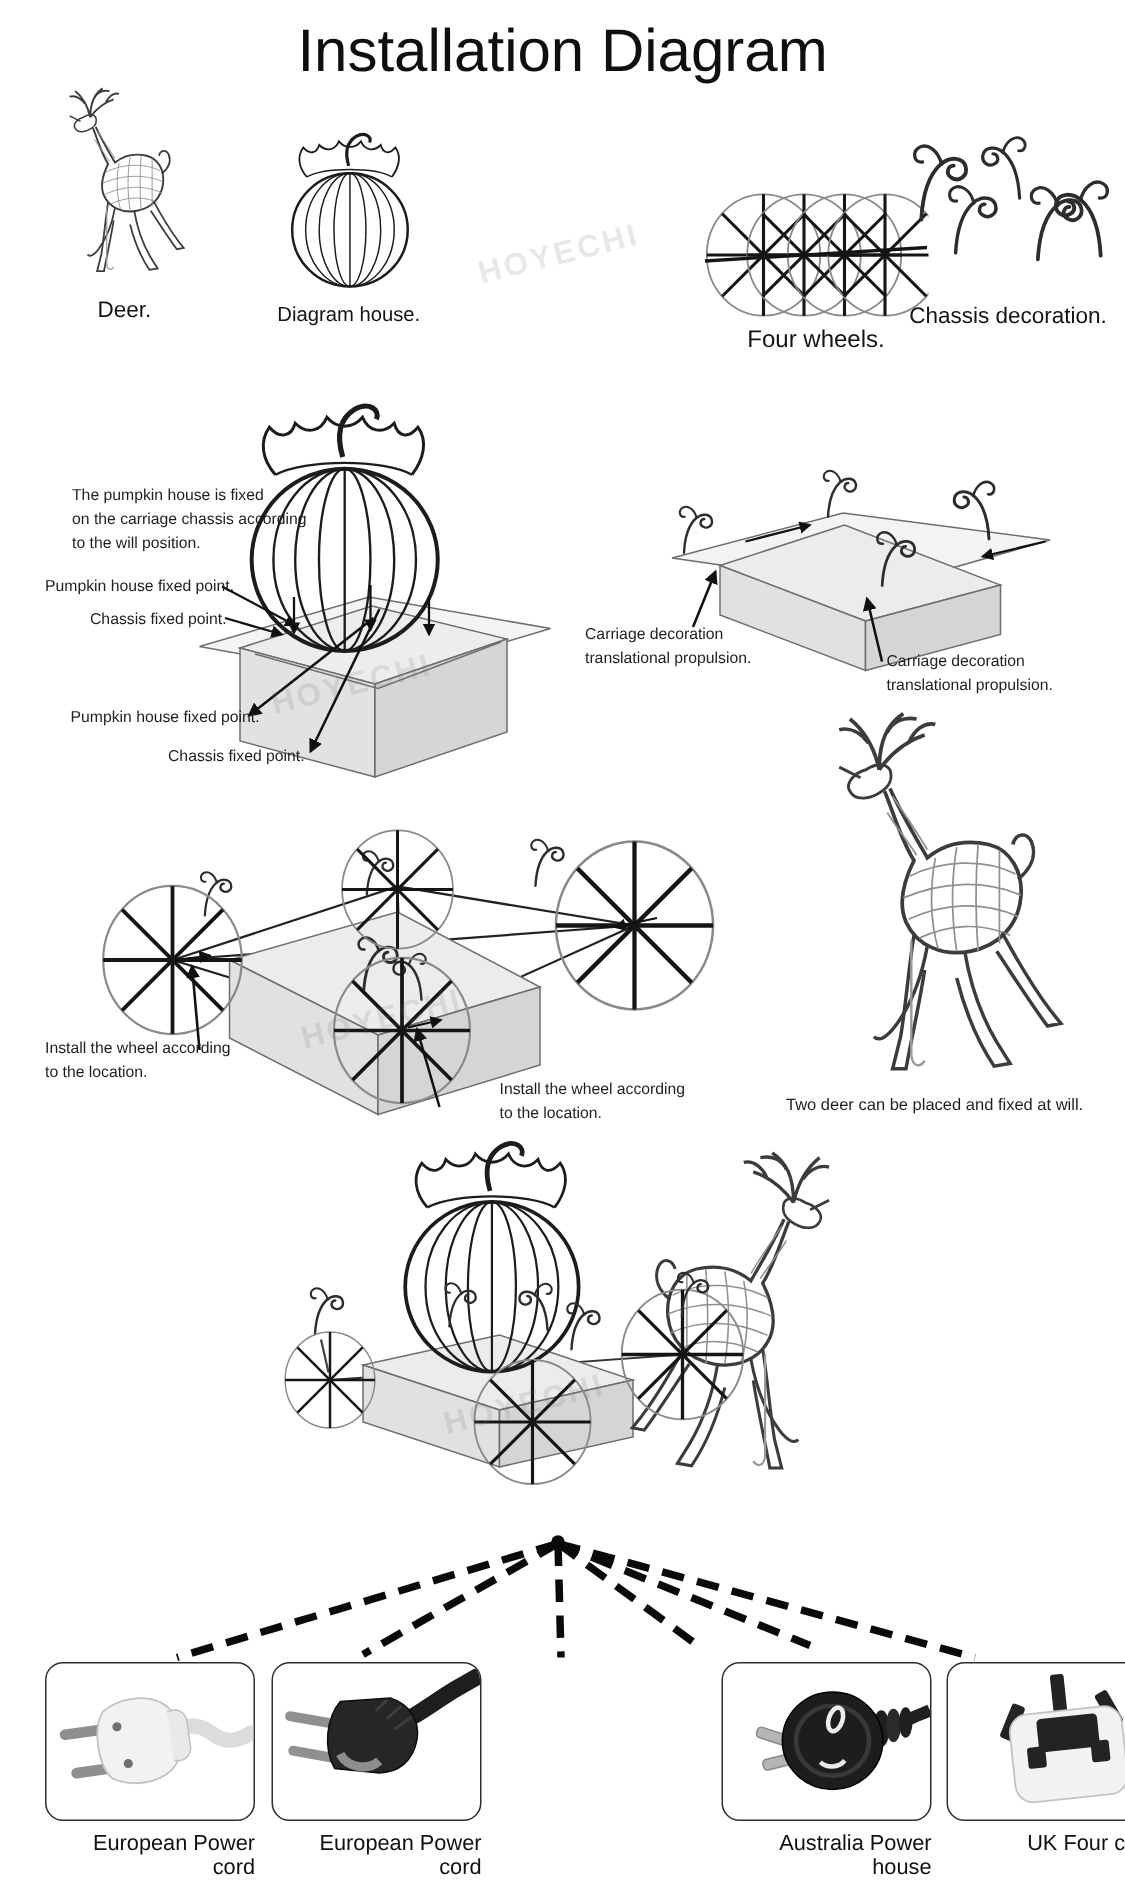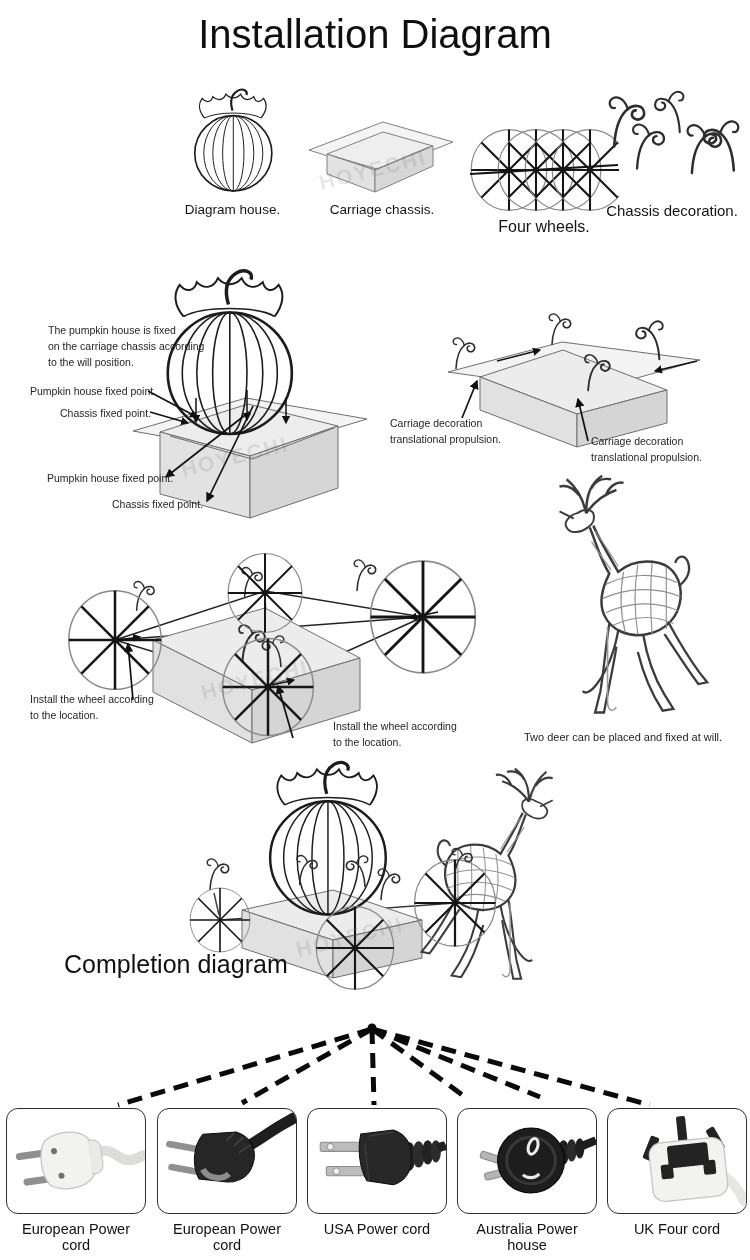--- a/index.html
+++ b/index.html
@@ -9,21 +9,21 @@
   .title{position:absolute;top:12px;left:0;width:100%;text-align:center;
          font-size:40px;font-weight:400;letter-spacing:0;color:#0f0f0f;margin:0;}
   .part{position:absolute;display:flex;flex-direction:column;align-items:center;}
   .part .iconbox{display:flex;align-items:flex-end;justify-content:center;}
   .part figcaption{margin-top:4px;text-align:center;color:#141414;}
   .lbl{position:absolute;font-size:10.5px;line-height:1.5;color:#1f1f1f;white-space:pre-line;}
   .nowrap{white-space:nowrap;text-align:center;}
   .bigcap{position:absolute;font-size:25px;color:#111;}
   .wm{position:absolute;font-weight:700;font-size:21px;letter-spacing:2px;
       color:rgba(110,110,110,0.16);transform:rotate(-14deg);}
-  .cord{position:absolute;width:140px;text-align:center;}
+  .cord{position:absolute;width:140px;text-align:right;margin-left:24px;}
   .cord-card{width:140px;height:106px;border:1.5px solid #2f2f2f;border-radius:12px;
              background:#fff;box-sizing:border-box;overflow:hidden;}
   .cord-label{margin-top:7px;font-size:14.5px;color:#111;}
 </style>
 </head>
 <body>
 
 <div class="page">
 
   <svg width="0" height="0" style="position:absolute" aria-hidden="true">
@@ -76,44 +76,38 @@
         <path d="M49,88 C47,99 43,110 37,118 C34,122 31,124 29,122" stroke-width="1.3"></path>
         <path d="M63,90 C65,102 69,114 75,124 L80,132 L74,133 C68,124 63,112 60,100" stroke-width="1.3"></path>
         <path d="M77,83 C83,94 89,104 95,112 L99,117 L94,118 C88,110 81,99 75,90" stroke-width="1.3"></path>
         <path d="M43,86 L43,128 C43,133 46,134 48,131" stroke="#9a9a9a" stroke-width="0.9"></path>
       </g>
     </defs>
   </svg>
 
   <h1 class="title">Installation Diagram</h1>
 
+  <figure class="part" style="left:18px;top:56px;width:130px;margin:0;">
+    <div class="iconbox" style="height:138px;">
+      <svg width="120" height="138" viewBox="0 0 120 140">
+          <use href="#deer" transform="translate(8,2) scale(0.93)"></use>
+        </svg>
+    </div>
+    <figcaption style="font-size:15px;">Deer.</figcaption>
+  </figure>
 
   <figure class="part" style="left:170px;top:86px;width:125px;margin:0;">
     <div class="iconbox" style="height:112px;">
       <svg width="115" height="112" viewBox="0 0 115 112">
           <use href="#pumpkin" transform="translate(5,0) scale(0.82)"></use>
         </svg>
     </div>
     <figcaption style="font-size:13.5px;">Diagram house.</figcaption>
   </figure>
 
-  <figure class="part" style="left:303px;top:116px;width:158px;margin:0;">
-    <div class="iconbox" style="height:82px;">
-      <svg width="150" height="82" viewBox="0 0 150 82">
-        <g stroke="#808080" stroke-width="1">
-          <polygon points="2,34 76,6 146,26 70,56" fill="#f4f4f4"></polygon>
-          <polygon points="20,38 76,16 126,30 68,54" fill="#eeeeee"></polygon>
-          <polygon points="20,38 68,54 68,76 20,58" fill="#e2e2e2"></polygon>
-          <polygon points="68,54 126,30 126,50 68,76" fill="#d7d7d7"></polygon>
-          <polyline points="26,40 70,53 122,31" fill="none"></polyline>
-        </g>
-      </svg>
-    </div>
-    <figcaption style="font-size:13.5px;">Carriage chassis.</figcaption>
-  </figure>
 
   <figure class="part" style="left:452px;top:110px;width:152px;margin:16px;">
     <div class="iconbox" style="height:88px;">
       <svg width="150" height="88" viewBox="0 0 150 88">
         <use href="#wheel" transform="translate(-3,1) scale(0.86)"></use>
         <use href="#wheel" transform="translate(24,1) scale(0.86)"></use>
         <use href="#wheel" transform="translate(51,1) scale(0.86)"></use>
         <use href="#wheel" transform="translate(78,1) scale(0.86)"></use>
         <line x1="1" y1="48" x2="149" y2="39" stroke="#151515" stroke-width="2.2"></line>
       </svg>
@@ -235,21 +229,20 @@
     <use href="#scroll" transform="translate(374,108) scale(0.5)"></use>
     <use href="#scroll" transform="translate(203,98) scale(0.5)"></use>
     <line x1="214" y1="138" x2="219" y2="160" stroke="#444" stroke-width="1.5"></line>
     <use href="#wheel" transform="translate(186,131) scale(0.68)"></use>
     <use href="#wheel" transform="translate(311,149) scale(0.88)"></use>
     <use href="#deer" transform="translate(578,12) scale(-1.58,1.58)"></use>
     <use href="#wheel" transform="translate(409,102) scale(0.92)"></use>
     <use href="#scroll" transform="translate(448,88) scale(0.47)"></use>
   </svg>
 
-  <div class="bigcap" style="left:64px;top:950px;">Completion diagram</div>
 
   <svg class="abs" style="left:0;top:1015px;" width="750" height="95" viewBox="0 0 750 95">
     <g stroke="#0a0a0a" stroke-width="5" stroke-dasharray="15 9">
       <line x1="372" y1="14" x2="118" y2="90"></line>
       <line x1="372" y1="14" x2="242" y2="88"></line>
       <line x1="372" y1="14" x2="374" y2="90"></line>
       <line x1="372" y1="14" x2="468" y2="84"></line>
       <line x1="372" y1="14" x2="540" y2="82"></line>
       <line x1="372" y1="14" x2="650" y2="90"></line>
     </g>
@@ -282,38 +275,20 @@
           <rect x="12" y="62" width="32" height="6.5" rx="3" fill="#909090"></rect>
           <path d="M40,28 L72,20 C86,22 94,32 94,44 C94,58 86,68 72,70 L44,72 C34,60 33,40 40,28 Z" fill="#262626" stroke="#0c0c0c"></path>
           <path d="M46,62 C52,70 66,70 72,62" stroke="#8d8d8d" stroke-width="6" fill="none"></path>
           <path d="M70,22 L64,30 M80,24 L72,34 M88,30 L78,40" stroke="#3d3d3d" stroke-width="2"></path>
         </g>
       </svg>
     </div>
     <div class="cord-label">European Power cord</div>
   </div>
 
-  <div class="cord" style="left:307px;top:1108px;">
-    <div class="cord-card">
-      <svg width="138" height="103" viewBox="0 0 136 100">
-        <ellipse cx="100" cy="46" rx="6" ry="14" fill="#222"></ellipse>
-        <ellipse cx="109" cy="44" rx="6" ry="13" fill="#2c2c2c"></ellipse>
-        <ellipse cx="118" cy="42" rx="5.5" ry="12" fill="#222"></ellipse>
-        <ellipse cx="126" cy="41" rx="5" ry="11" fill="#2c2c2c"></ellipse>
-        <path d="M128,38 C132,36 134,36 136,35" stroke="#222" stroke-width="9" fill="none"></path>
-        <rect x="12" y="32" width="42" height="9" rx="2" fill="#bcbcbc" stroke="#8e8e8e"></rect>
-        <rect x="18" y="56" width="42" height="9" rx="2" fill="#bcbcbc" stroke="#8e8e8e"></rect>
-        <circle cx="22" cy="36.5" r="3.2" fill="#eeeeee" stroke="#999"></circle>
-        <circle cx="28" cy="60.5" r="3.2" fill="#eeeeee" stroke="#999"></circle>
-        <path d="M52,24 L84,20 C96,24 102,34 102,47 C102,60 96,70 84,74 L58,70 C50,56 49,38 52,24 Z" fill="#282828" stroke="#0d0d0d"></path>
-        <path d="M60,26 L84,22 M56,34 L60,70" stroke="#3a3a3a" stroke-width="1.5" fill="none"></path>
-      </svg>
-    </div>
-    <div class="cord-label">USA Power cord</div>
-  </div>
 
   <div class="cord" style="left:457px;top:1108px;">
     <div class="cord-card">
       <svg width="138" height="103" viewBox="0 0 136 100">
         <ellipse cx="104" cy="42" rx="5.5" ry="12" fill="#1f1f1f"></ellipse>
         <ellipse cx="112" cy="40" rx="5" ry="11" fill="#2a2a2a"></ellipse>
         <ellipse cx="120" cy="38" rx="4.5" ry="10" fill="#1f1f1f"></ellipse>
         <path d="M122,36 C128,33 132,32 136,30" stroke="#1f1f1f" stroke-width="8" fill="none"></path>
         <rect x="22" y="44" width="24" height="7" rx="2.5" fill="#b5b5b5" stroke="#8a8a8a" transform="rotate(18 34 47)"></rect>
         <rect x="26" y="60" width="24" height="7" rx="2.5" fill="#b5b5b5" stroke="#8a8a8a" transform="rotate(-14 38 63)"></rect>

